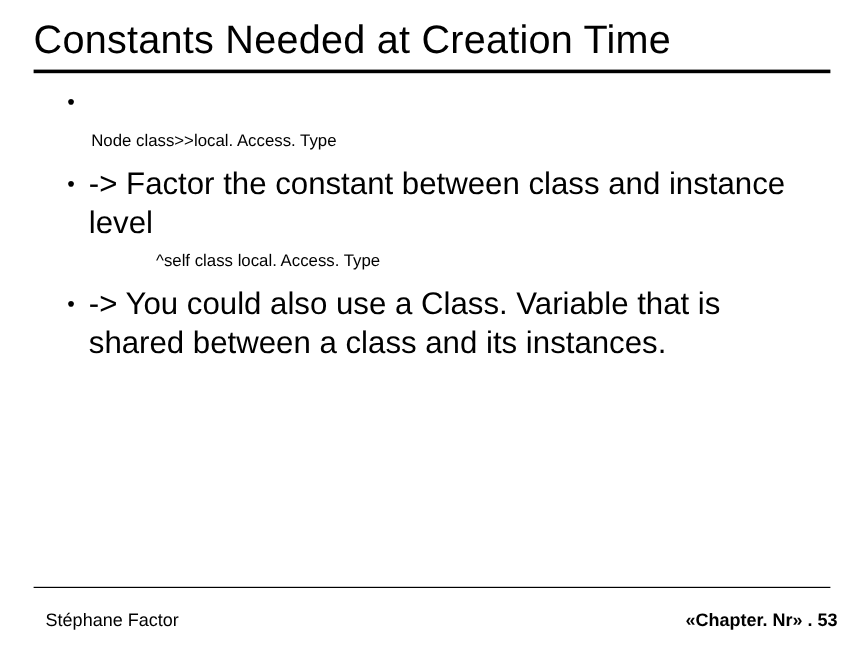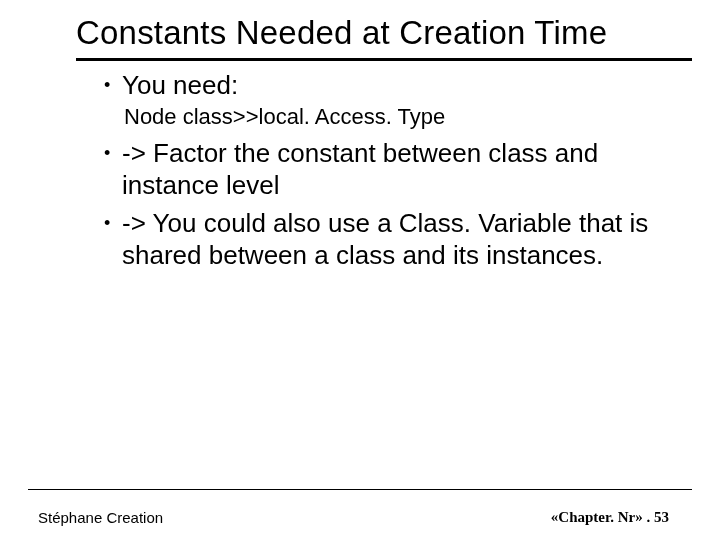--- a/index.html
+++ b/index.html
@@ -9,21 +9,20 @@
     height: 540px;
     background: #fff;
     font-family: "Comic Sans MS", "Comic Sans", cursive, sans-serif;
     color: #000;
   }
   .slide {
     position: relative;
     width: 720px;
     height: 540px;
     box-sizing: border-box;
-    padding-left: 48px;
   }
   .title {
     font-size: 33px;
     font-weight: normal;
     padding: 14px 0 6px 28px;
     letter-spacing: 0.2px;
   }
   .title-rule {
     margin: 0 28px 4px 28px;
     border: none;
@@ -43,21 +42,21 @@
     width: 18px;
     flex: 0 0 18px;
     text-align: left;
     color: #000;
   }
   .bullet-text {
     font-size: 26px;
     line-height: 32px;
   }
   .code-block {
-    font-size: 22px;
+    font-size: 14px;
     line-height: 28px;
     padding-left: 20px;
     margin-bottom: 6px;
   }
   .code-line-indent {
     padding-left: 54px;
   }
   .footer-rule {
     position: absolute;
     left: 28px;
@@ -67,58 +66,57 @@
     border-top: 1.5px solid #000;
   }
   .footer-left {
     position: absolute;
     left: 38px;
     bottom: 14px;
     font-size: 15px;
   }
   .footer-right {
     position: absolute;
-    right: 51px;
+    right: 22px;
     bottom: 14px;
     font-size: 15px;
     font-weight: bold;
-    font-family: Liberation Serif, serif;
   }
 </style>
 </head>
 <body>
 
 <div class="slide">
 
   <div class="title">Constants Needed at Creation Time</div>
   <hr class="title-rule">
 
   <div class="body">
 
     <div class="bullet-row">
       <div class="bullet-dot">•</div>
-      <div class="bullet-text">You need:</div>
     </div>
 
     <div class="code-block">
       <div>Node class&gt;&gt;local. Access. Type</div>
     </div>
 
     <div class="bullet-row">
       <div class="bullet-dot">•</div>
       <div class="bullet-text">-&gt; Factor the constant between class and instance level</div>
     </div>
 
     <div class="code-block">
+      <div class="code-line-indent">^self class local. Access. Type</div>
     </div>
 
     <div class="bullet-row">
       <div class="bullet-dot">•</div>
       <div class="bullet-text">-&gt; You could also use a Class. Variable that is shared between a class and its instances.</div>
     </div>
 
   </div>
 
   <hr class="footer-rule">
-  <div class="footer-left">Stéphane Creation</div>
+  <div class="footer-left">Stéphane Factor</div>
   <div class="footer-right">«Chapter. Nr» . 53</div>
 
 </div>
 
 </body></html>

